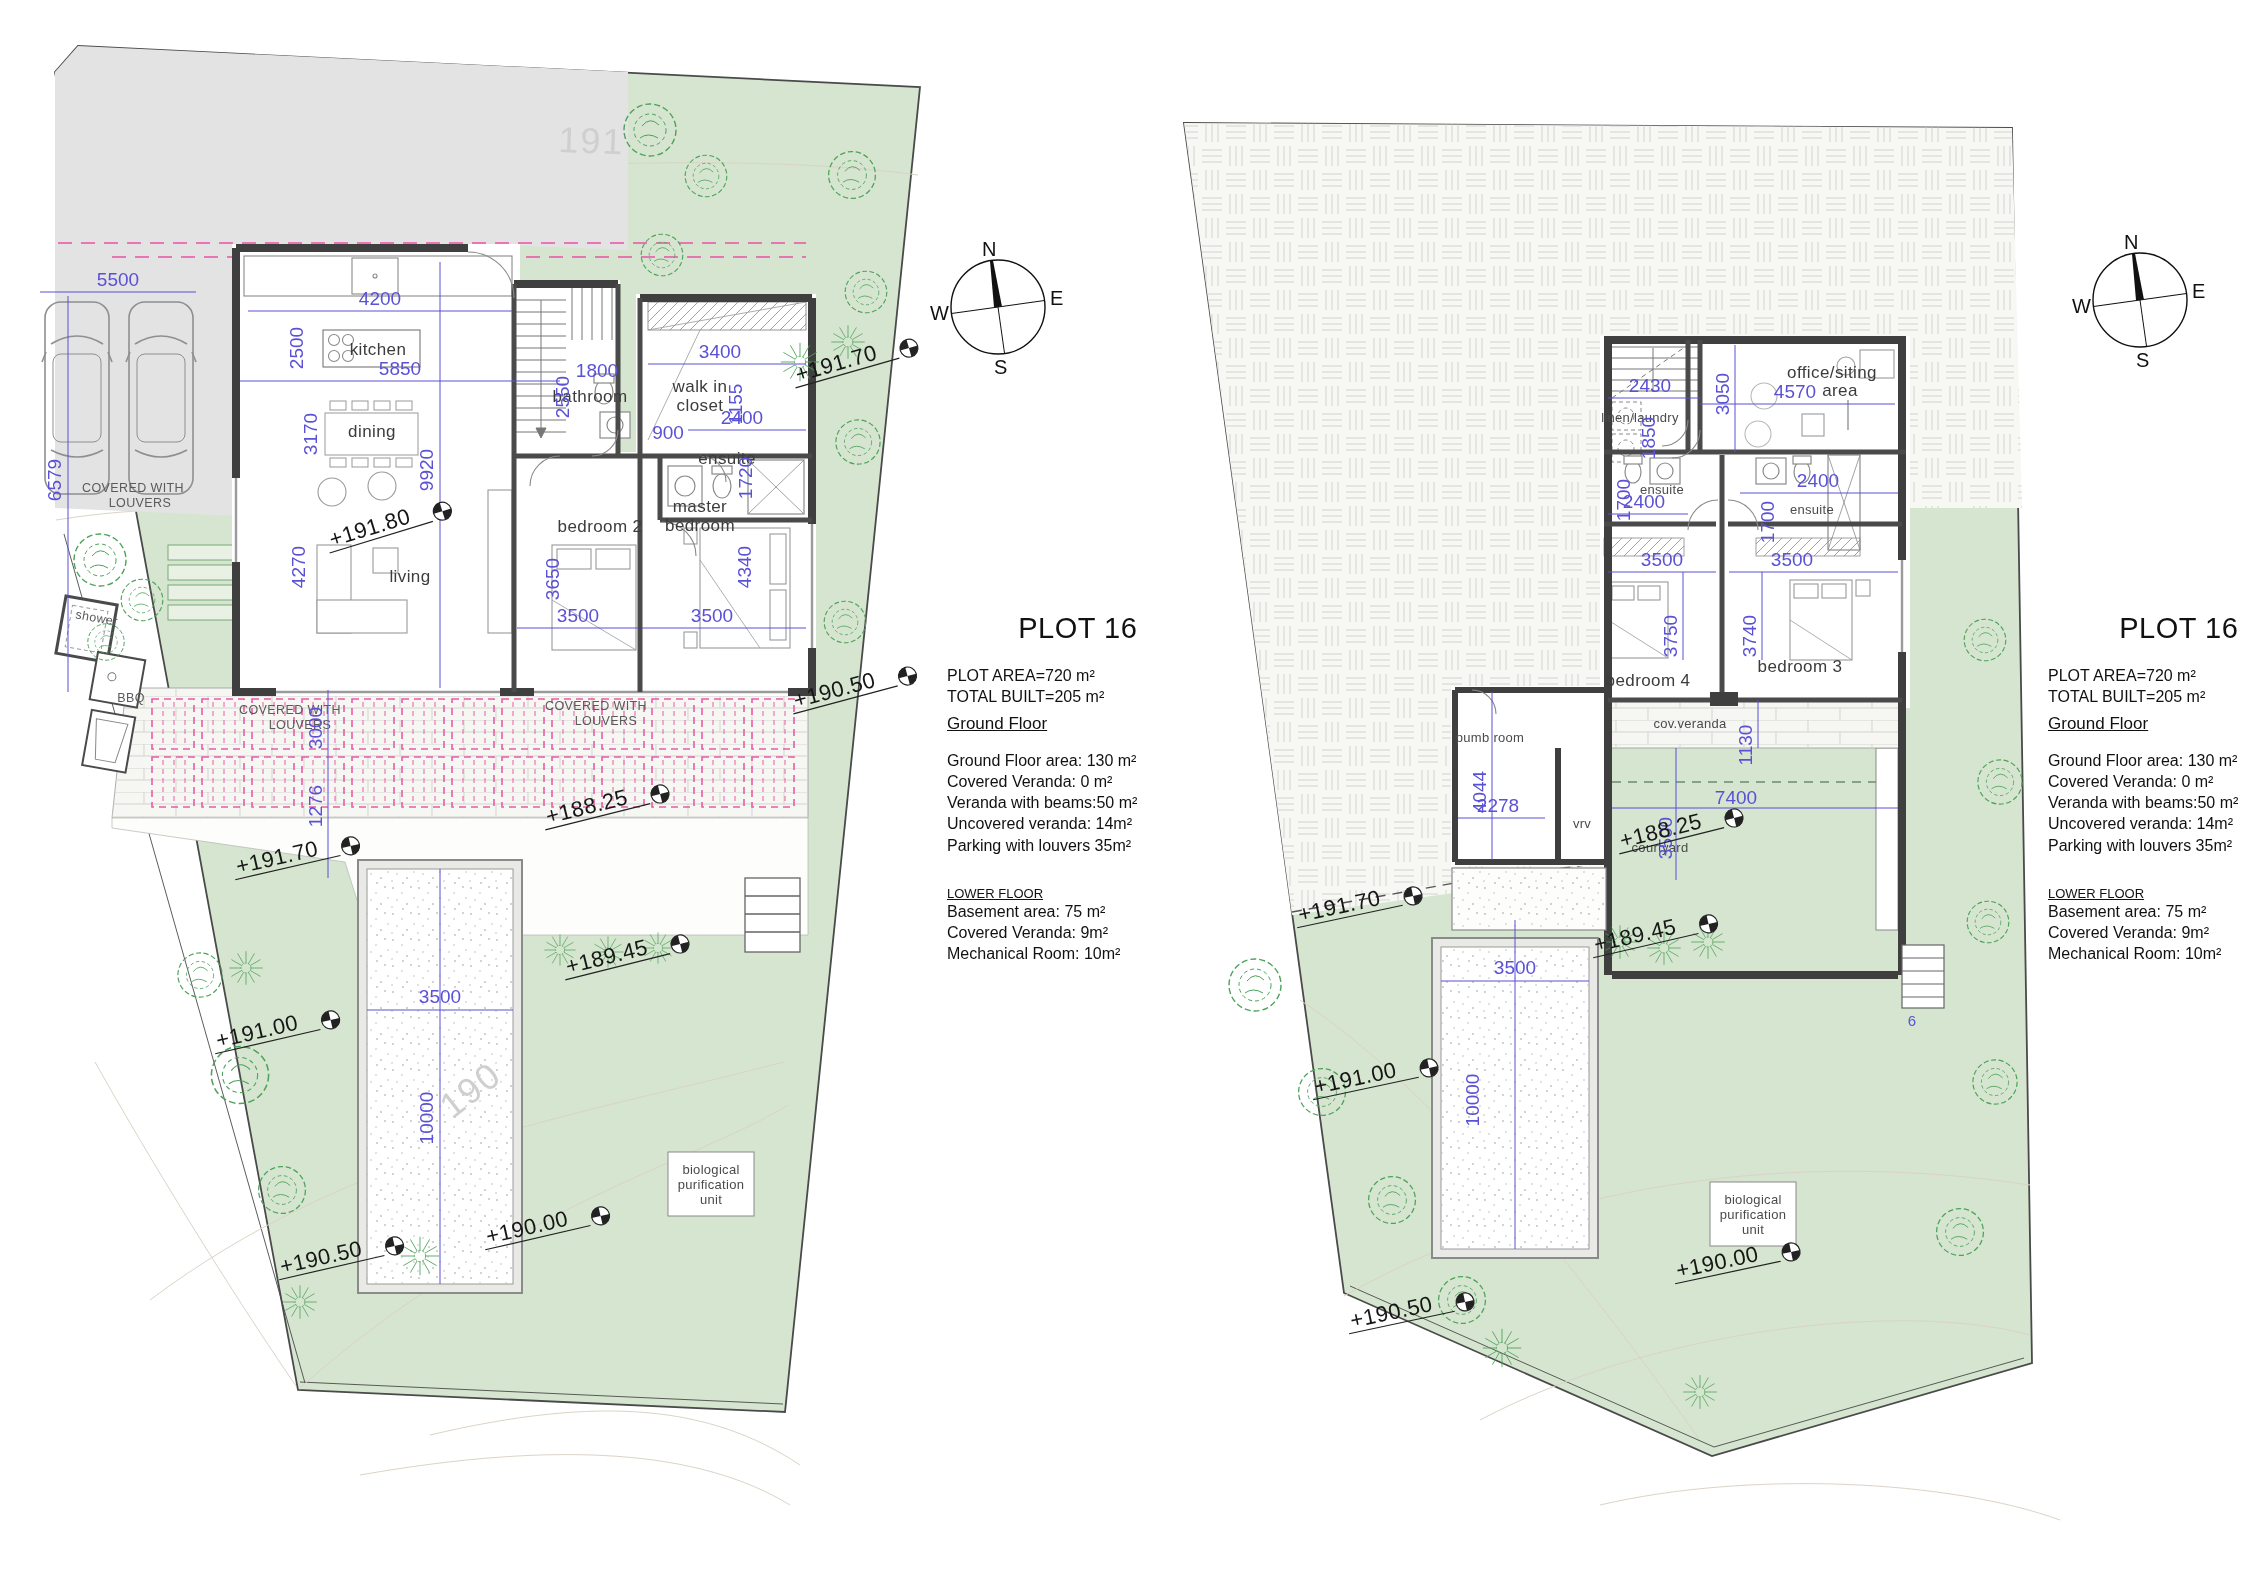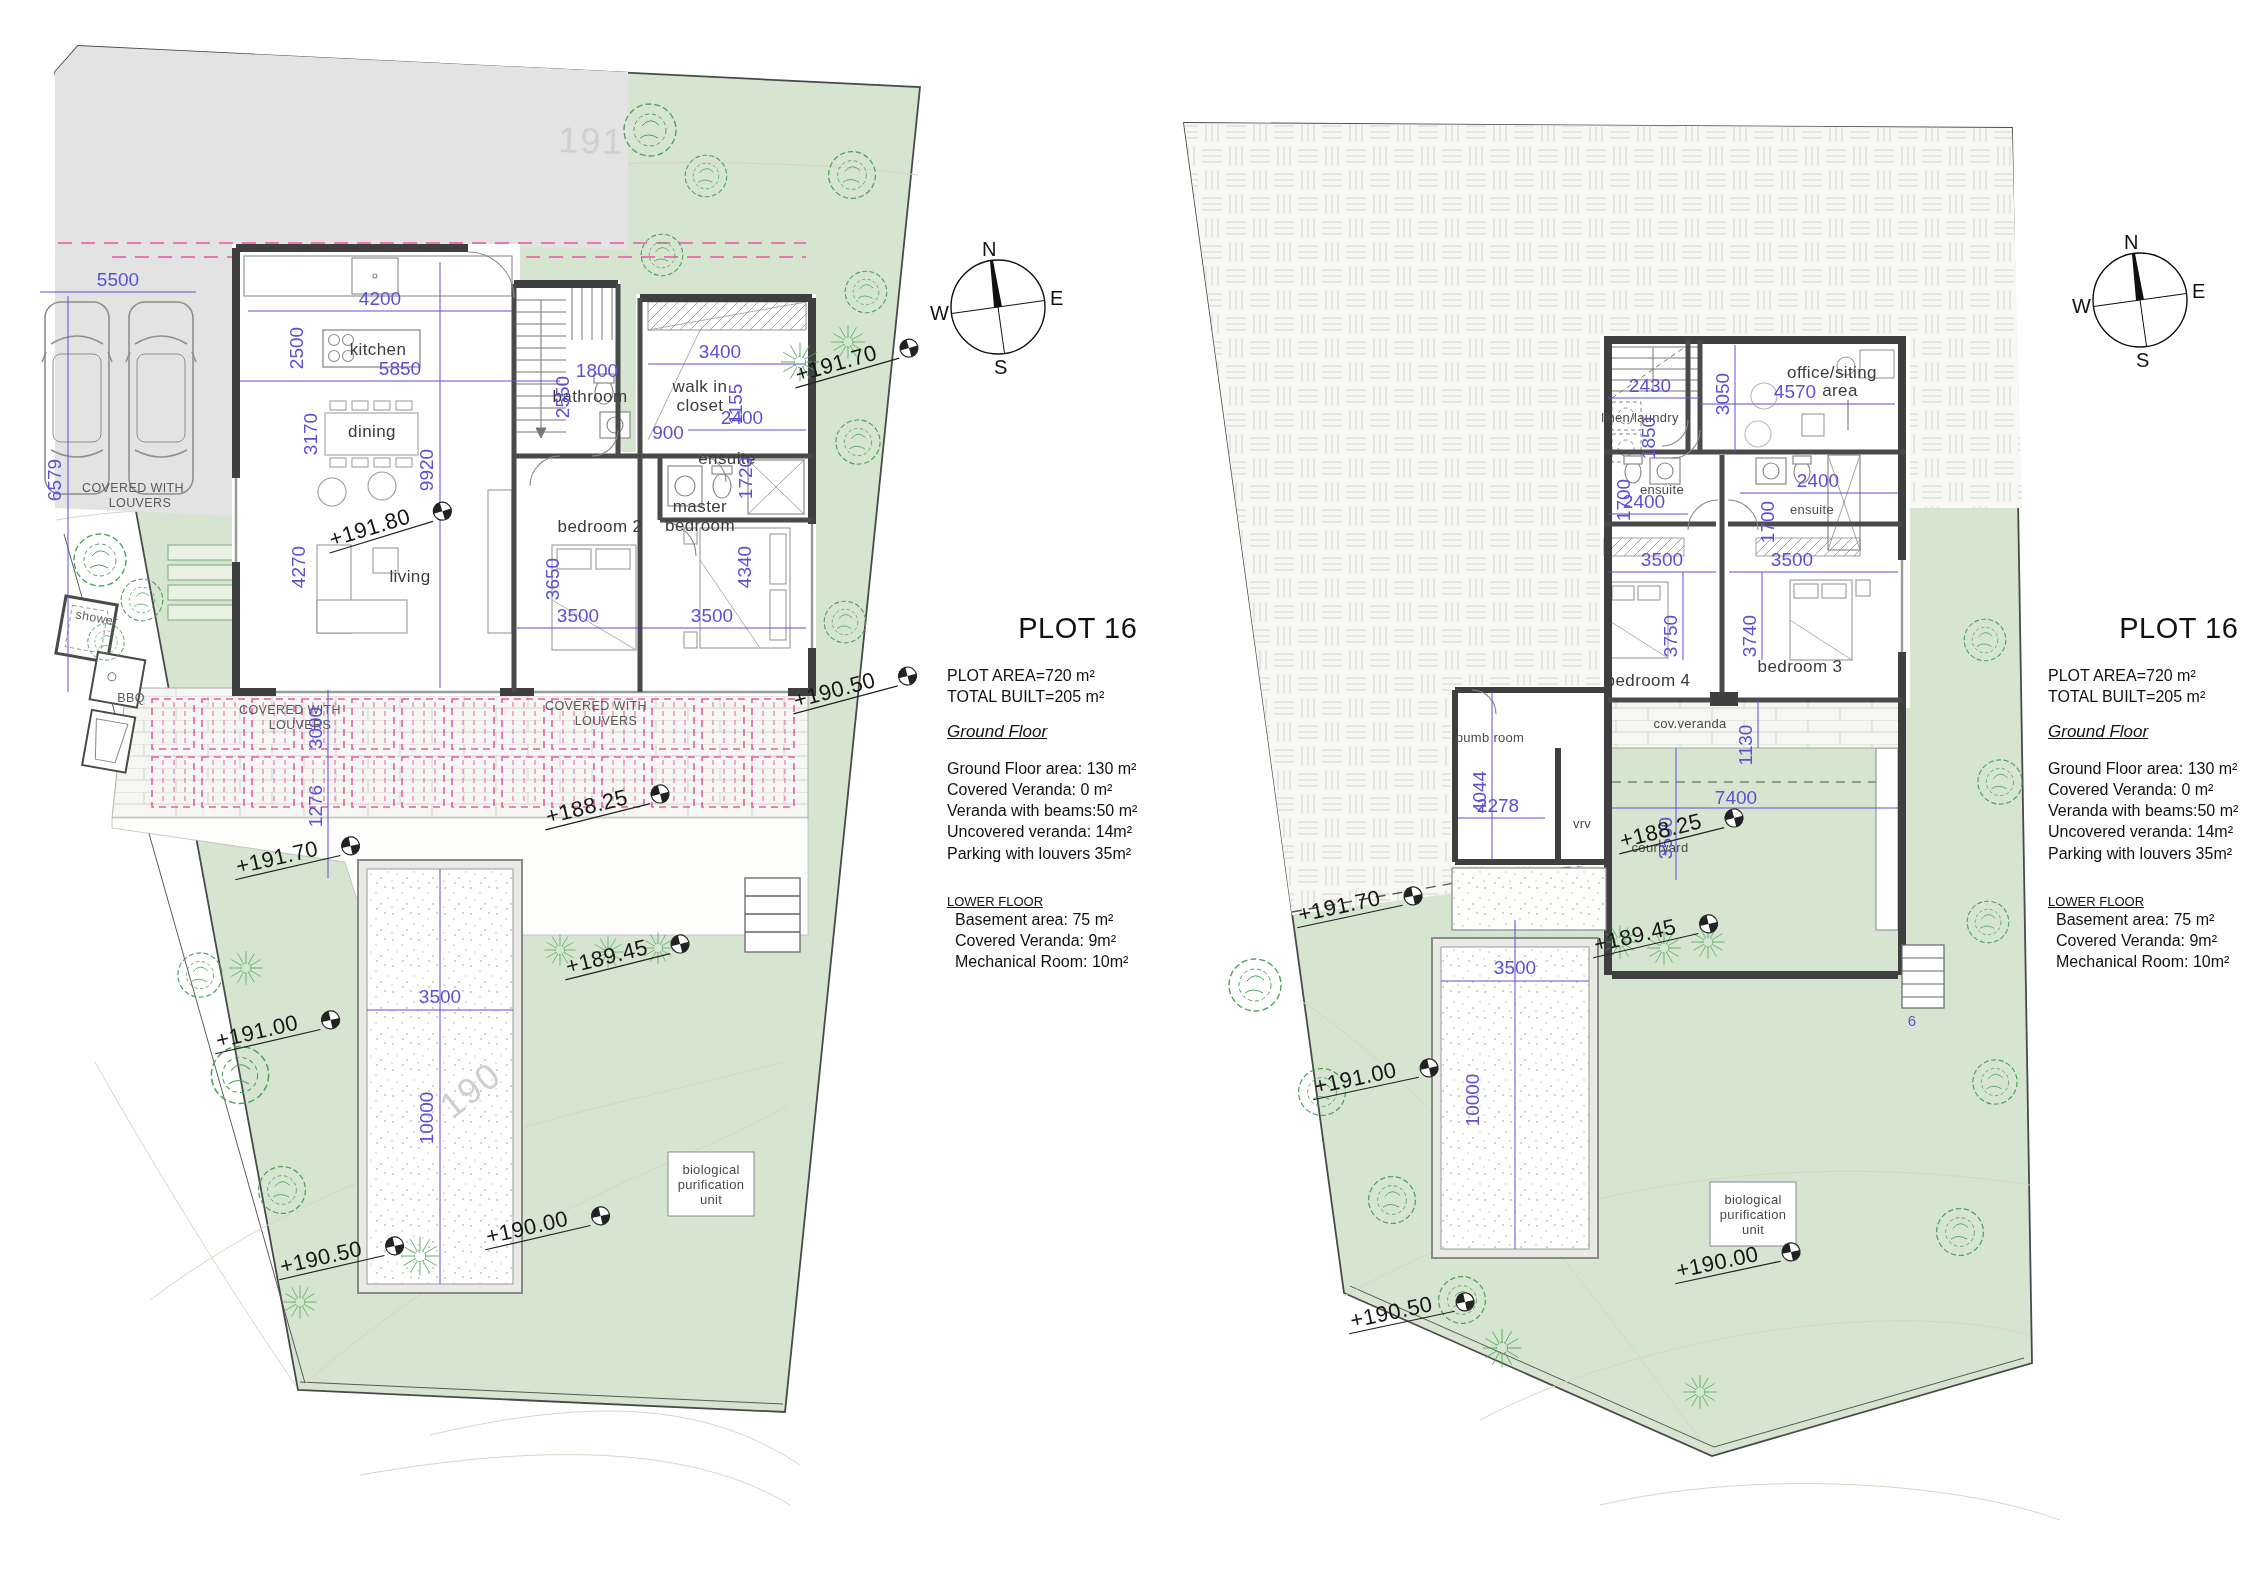--- a/index.html
+++ b/index.html
@@ -12,23 +12,23 @@
   .room-s{fill:#4a4a4a;font-size:13px;text-anchor:middle;letter-spacing:.3px;}
   .site-label{fill:#5a5a5a;font-size:12.5px;text-anchor:middle;letter-spacing:.4px;}
   .lvl-t{fill:#161616;font-size:22px;letter-spacing:.5px;}
   .contour-label{fill:#cfcfcf;font-size:36px;letter-spacing:2px;}
   .compass-label{fill:#111;font-size:20px;}
   .dimline{stroke:#5a51d6;stroke-width:1;}
   .lvl-line{stroke:#222;stroke-width:1.2;}
   .info{position:absolute;white-space:nowrap;color:#111;}
   .info-title{font-size:29px;margin-bottom:20px;letter-spacing:.5px;text-align:right;}
   .info-line{font-size:16px;line-height:1.33;}
-  .info-h{font-size:17px;text-decoration:underline;margin-top:14px;margin-bottom:16px;font-style:italic;}
+  .info-h{font-size:17px;text-decoration:underline;margin-top:6px;margin-bottom:16px;}
   .info-h2{font-size:13px;text-decoration:underline;margin-top:30px;}
-  .lower-lines{margin-left:8px;}
+  .lower-lines{margin-left:0;}
 </style>
 </head>
 <body>
 
 <div class="canvas">
 
 <svg width="2246" height="1588" viewBox="0 0 2246 1588">
   <defs>
     <pattern id="brick" width="64" height="24" patternUnits="userSpaceOnUse">
       <path d="M0,0H64 M0,12H64 M16,0V12 M48,12V24" stroke="#d3d3cf" stroke-width="1" fill="none"></path>

